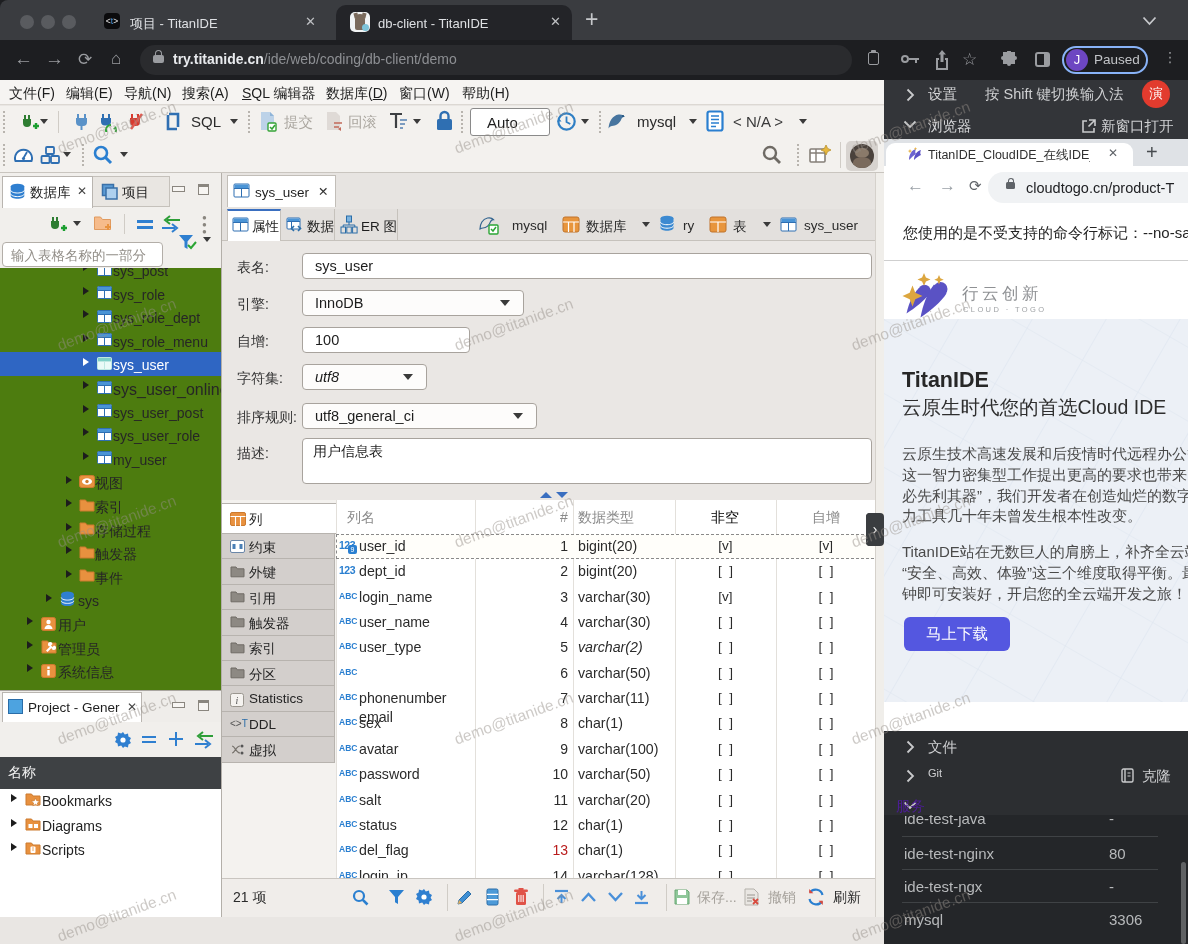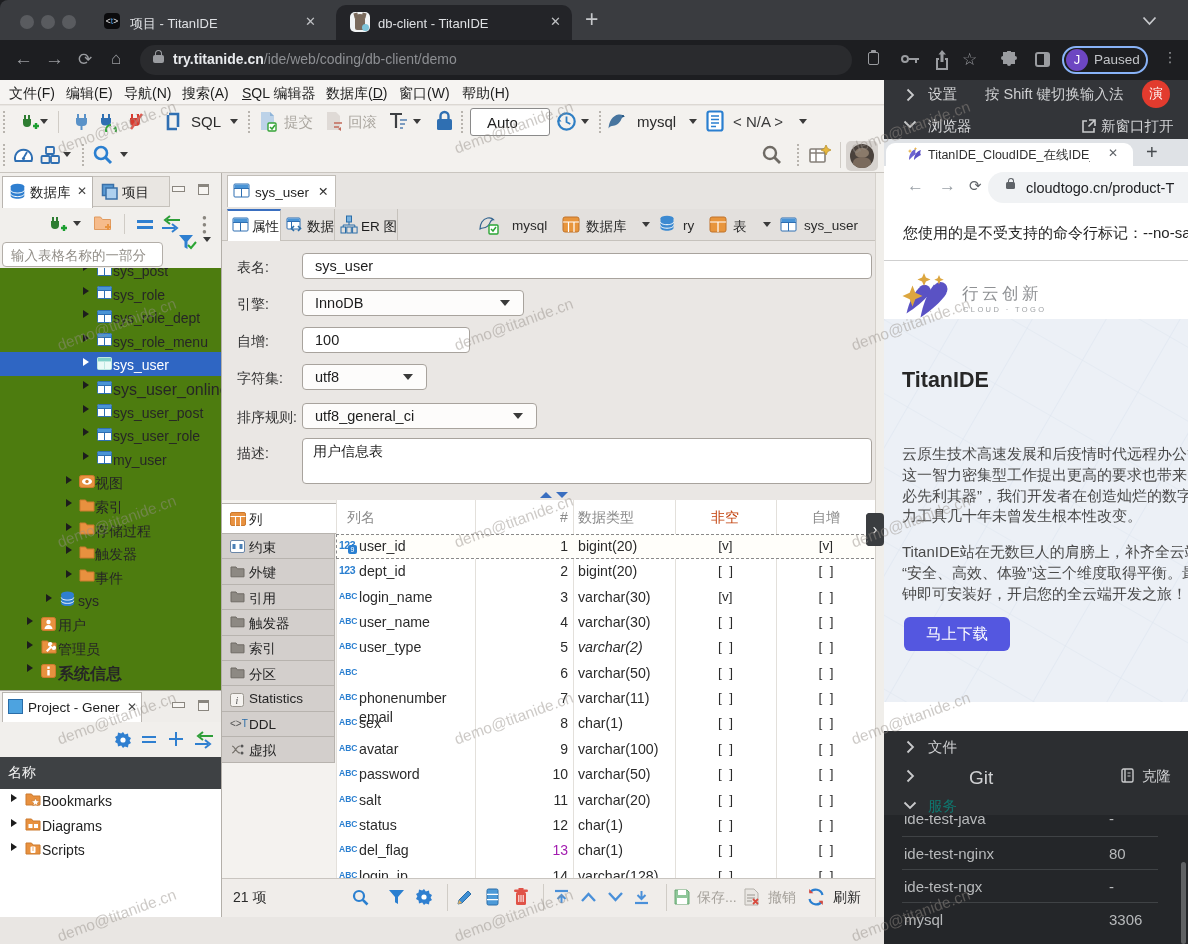--- a/index.html
+++ b/index.html
@@ -360,21 +360,21 @@
       <path d="M1 1h5.5l1.5 2H15v10H1z" fill="#e8913f" stroke="#cc7a2e"></path>
       <path d="M5 10.5l4-4a2.3 2.3 0 1 1 2.5-2.5L10 5.5l1.5 1.5 1.5-1.5a2.3 2.3 0 1 1-2.5 2.5l-4 4z" fill="#fff"></path>
     </svg>
     <div class="abs nw" style="left:58px;top:372.6px;font-size:14px;color:#262626;">管理员</div>
     <div class="abs" style="left:27px;top:396.40000000000003px;width:0;height:0;border-left:6px solid #1d1d1d;border-top:4.5px solid transparent;border-bottom:4.5px solid transparent;"></div>
     <svg class="ico" style="left:41px;top:395.70000000000005px;" width="15" height="14" viewBox="0 0 15 14">
       <rect x="0.5" y="0.5" width="14" height="13" rx="2" fill="#e8913f" stroke="#cc7a2e"></rect>
       <rect x="6.3" y="2.5" width="2.4" height="2.4" fill="#fff"></rect>
       <rect x="6.3" y="6" width="2.4" height="5.5" fill="#fff"></rect>
     </svg>
-    <div class="abs nw" style="left:58px;top:396.20000000000005px;font-size:16px;color:#262626;font-weight:bold;">系统信息</div>
+    <div class="abs nw" style="left:58px;top:396.20000000000005px;font-size:14px;color:#262626;">系统信息</div>
   </div>
 
 <div class="abs" style="left:0;top:690px;width:221px;height:1px;background:#a9a5a0;"></div>
 <div class="abs" style="left:0;top:691px;width:221px;height:31px;background:#efedea;"></div>
 <div class="abs" style="left:2px;top:692px;width:140px;height:30px;background:#fff;border:1px solid #b9b5b0;border-bottom:none;"></div>
 <div class="abs" style="left:8px;top:699px;width:15px;height:15px;background:#4da3e0;border:1px solid #2a6da8;"></div>
 <div class="abs nw" style="left:28px;top:700px;font-size:13.5px;color:#1e1e1e;">Project - Gener</div>
 <div class="abs" style="left:127px;top:700px;font-size:12px;color:#444;">✕</div>
 <div class="abs" style="left:172px;top:702px;width:13px;height:6px;border:1px solid #8a867f;background:#f7f5f2;"></div>
 <div class="abs" style="left:198px;top:700px;width:11px;height:11px;border:1px solid #8a867f;background:#f7f5f2;"></div>
@@ -482,21 +482,21 @@
 <div class="abs nw" style="left:315px;top:258px;font-size:14.5px;color:#1d1d1d;">sys_user</div>
 <div class="abs nw" style="left:237px;top:296px;font-size:14px;color:#333;">引擎:</div>
 <div class="abs" style="left:302px;top:290px;width:222px;height:26px;background:#fdfcfb;border:1px solid #a8a39d;border-radius:4px;"></div>
 <div class="abs nw" style="left:315px;top:295px;font-size:14.5px;color:#1d1d1d;">InnoDB</div>
 <div class="dd" style="left:500px;top:300px;border-top-width:6.5px;border-left-width:5px;border-right-width:5px;"></div>
 <div class="abs nw" style="left:237px;top:333px;font-size:14px;color:#333;">自增:</div>
 <div class="abs" style="left:302px;top:327px;width:168px;height:26px;background:#fff;border:1px solid #a8a39d;border-radius:4px;"></div>
 <div class="abs nw" style="left:315px;top:332px;font-size:14.5px;color:#1d1d1d;">100</div>
 <div class="abs nw" style="left:237px;top:370px;font-size:14px;color:#333;">字符集:</div>
 <div class="abs" style="left:302px;top:364px;width:125px;height:26px;background:#fdfcfb;border:1px solid #a8a39d;border-radius:4px;"></div>
-<div class="abs nw" style="left:315px;top:369px;font-size:14.5px;color:#1d1d1d;">utf8</div>
+<div class="abs nw" style="left:315px;top:369px;font-size:14.5px;color:#1d1d1d;font-style:italic;">utf8</div>
 <div class="dd" style="left:403px;top:374px;border-top-width:6.5px;border-left-width:5px;border-right-width:5px;"></div>
 <div class="abs nw" style="left:237px;top:409px;font-size:14px;color:#333;">排序规则:</div>
 <div class="abs" style="left:302px;top:403px;width:235px;height:26px;background:#fdfcfb;border:1px solid #a8a39d;border-radius:4px;"></div>
 <div class="abs nw" style="left:315px;top:408px;font-size:14.5px;color:#1d1d1d;">utf8_general_ci</div>
 <div class="dd" style="left:513px;top:413px;border-top-width:6.5px;border-left-width:5px;border-right-width:5px;"></div>
 <div class="abs nw" style="left:237px;top:445px;font-size:14px;color:#333;">描述:</div>
 <div class="abs" style="left:302px;top:438px;width:570px;height:46px;background:#fff;border:1px solid #a8a39d;border-radius:4px;"></div>
 <div class="abs nw" style="left:313px;top:443px;font-size:14px;color:#1d1d1d;">用户信息表</div>
 <div class="abs" style="left:540px;top:492px;width:0;height:0;border-bottom:6px solid #3a6fc0;border-left:6px solid transparent;border-right:6px solid transparent;"></div>
 <div class="abs" style="left:556px;top:492px;width:0;height:0;border-top:6px solid #3a6fc0;border-left:6px solid transparent;border-right:6px solid transparent;"></div>
@@ -560,21 +560,21 @@
     <div class="abs" style="left:114px;top:0;width:548px;height:378px;background:#fff;"></div>
     <div class="abs" style="left:114px;top:0;width:1px;height:378px;background:#e3e0db;"></div>
     <div class="abs" style="left:253px;top:0;width:1px;height:378px;background:#e3e0db;"></div>
     <div class="abs" style="left:351px;top:0;width:1px;height:378px;background:#e3e0db;"></div>
     <div class="abs" style="left:453px;top:0;width:1px;height:378px;background:#e3e0db;"></div>
     <div class="abs" style="left:554px;top:0;width:1px;height:378px;background:#e3e0db;"></div>
     <div class="abs" style="left:654px;top:0;width:1px;height:378px;background:#e3e0db;"></div>
     <div class="abs nw" style="left:125px;top:9px;font-size:14px;color:#8a8a8a;">列名</div>
     <div class="abs nw" style="left:338px;top:9px;font-size:14px;color:#8a8a8a;">#</div>
     <div class="abs nw" style="left:356px;top:9px;font-size:14px;color:#8a8a8a;">数据类型</div>
-    <div class="abs nw" style="left:489px;top:9px;font-size:14px;color:#c2410c;">非空</div>
+    <div class="abs nw" style="left:489px;top:9px;font-size:14px;color:#000000;">非空</div>
     <div class="abs nw" style="left:590px;top:9px;font-size:14px;color:#8a8a8a;">自增</div>
     <div class="abs" style="left:114px;top:34px;width:548px;height:25px;border:1px dashed #8a8a8a;background:#fffefa;"></div>
     <div class="abs nw" style="left:117px;top:39px;font-size:10.5px;font-weight:700;color:#2a7fd0;letter-spacing:-0.5px;">123</div>
     <div class="abs" style="left:126px;top:45px;width:9px;height:9px;background:#2a7fd0;border-radius:2px;color:#fff;font-size:7px;text-align:center;line-height:9px;">9</div>
     <div class="abs nw" style="left:137px;top:38px;font-size:14.2px;color:#2b2b2b;">user_id</div>
     <div class="abs nw" style="left:330px;top:38px;width:16px;text-align:right;font-size:14px;color:#2b2b2b;">1</div>
     <div class="abs nw" style="left:356px;top:38px;font-size:14.2px;color:#2b2b2b;">bigint(20)</div>
     <div class="abs nw" style="left:453px;top:38px;width:101px;text-align:center;font-size:13.5px;color:#2b2b2b;">[v]</div>
     <div class="abs nw" style="left:554px;top:38px;width:100px;text-align:center;font-size:13.5px;color:#2b2b2b;">[v]</div>
     <div class="abs nw" style="left:117px;top:64.35px;font-size:10.5px;font-weight:700;color:#2a7fd0;letter-spacing:-0.5px;">123</div>
@@ -638,21 +638,21 @@
     <div class="abs nw" style="left:453px;top:291.5px;width:101px;text-align:center;font-size:13.5px;color:#2b2b2b;">[&nbsp;&nbsp;]</div>
     <div class="abs nw" style="left:554px;top:291.5px;width:100px;text-align:center;font-size:13.5px;color:#2b2b2b;">[&nbsp;&nbsp;]</div>
     <div class="abs nw" style="left:117px;top:318.85px;font-size:8.5px;font-weight:700;color:#2a7fd0;">ABC</div>
     <div class="abs nw" style="left:137px;top:316.85px;font-size:14.2px;color:#2b2b2b;">status</div>
     <div class="abs nw" style="left:330px;top:316.85px;width:16px;text-align:right;font-size:14px;color:#2b2b2b;">12</div>
     <div class="abs nw" style="left:356px;top:316.85px;font-size:14.2px;color:#2b2b2b;">char(1)</div>
     <div class="abs nw" style="left:453px;top:316.85px;width:101px;text-align:center;font-size:13.5px;color:#2b2b2b;">[&nbsp;&nbsp;]</div>
     <div class="abs nw" style="left:554px;top:316.85px;width:100px;text-align:center;font-size:13.5px;color:#2b2b2b;">[&nbsp;&nbsp;]</div>
     <div class="abs nw" style="left:117px;top:344.20000000000005px;font-size:8.5px;font-weight:700;color:#2a7fd0;">ABC</div>
     <div class="abs nw" style="left:137px;top:342.20000000000005px;font-size:14.2px;color:#2b2b2b;">del_flag</div>
-    <div class="abs nw" style="left:330px;top:342.20000000000005px;width:16px;text-align:right;font-size:14px;color:#a21caf;">13</div>
+    <div class="abs nw" style="left:330px;top:342.20000000000005px;width:16px;text-align:right;font-size:14px;color:#b91c1c;">13</div>
     <div class="abs nw" style="left:356px;top:342.20000000000005px;font-size:14.2px;color:#2b2b2b;">char(1)</div>
     <div class="abs nw" style="left:453px;top:342.20000000000005px;width:101px;text-align:center;font-size:13.5px;color:#2b2b2b;">[&nbsp;&nbsp;]</div>
     <div class="abs nw" style="left:554px;top:342.20000000000005px;width:100px;text-align:center;font-size:13.5px;color:#2b2b2b;">[&nbsp;&nbsp;]</div>
     <div class="abs nw" style="left:117px;top:369.55px;font-size:8.5px;font-weight:700;color:#2a7fd0;">ABC</div>
     <div class="abs nw" style="left:137px;top:367.55px;font-size:14.2px;color:#2b2b2b;">login_ip</div>
     <div class="abs nw" style="left:330px;top:367.55px;width:16px;text-align:right;font-size:14px;color:#2b2b2b;">14</div>
     <div class="abs nw" style="left:356px;top:367.55px;font-size:14.2px;color:#2b2b2b;">varchar(128)</div>
     <div class="abs nw" style="left:453px;top:367.55px;width:101px;text-align:center;font-size:13.5px;color:#2b2b2b;">[&nbsp;&nbsp;]</div>
     <div class="abs nw" style="left:554px;top:367.55px;width:100px;text-align:center;font-size:13.5px;color:#2b2b2b;">[&nbsp;&nbsp;]</div>
   </div>
@@ -777,45 +777,46 @@
     <path d="M17 22C10.5 28.5 6.5 38 4.5 47.5 C13 42 21.5 35 27 28.5z" fill="#5a52c4"></path>
     <circle cx="38.5" cy="23" r="7" fill="#5a52c4"></circle>
     <path d="M32 18.5C25 27.5 20.5 40 18.5 51.5 C29 44.5 39 36 44.5 27.5z" fill="#5a52c4"></path>
     <path d="M10.5 19.5l2.8 7.2 7.2 3.3-7.2 3.3-2.8 7.2-2.8-7.2L.5 30l7.2-3.3z" fill="#dca63f"></path>
     <path d="M22 7l1.9 4.6L28.5 13.5 23.9 15.4 22 20l-1.9-4.6-4.6-1.9 4.6-1.9z" fill="#dca63f"></path>
     <path d="M37 9l1.4 3.3 3.3 1.4-3.3 1.4L37 18.4l-1.4-3.3-3.3-1.4 3.3-1.4z" fill="#dca63f"></path>
   </svg>
   <div class="abs nw" style="left:78px;top:22px;font-size:16.5px;color:#8f9194;letter-spacing:3.5px;">行云创新</div>
   <div class="abs nw" style="left:79px;top:43.5px;font-size:7.5px;color:#9fa2a5;letter-spacing:2.4px;">CLOUD · TOGO</div>
   <div class="abs nw" style="left:18px;top:107px;font-size:21.5px;font-weight:700;color:#272727;">TitanIDE</div>
+  <div class="abs nw" style="left:18px;top:132.5px;font-size:19.5px;color:#2e2e2e;">云原生时代您的首选Cloud IDE</div>
   <div class="abs" style="left:18px;top:183px;width:300px;font-size:15px;color:#4a4a4a;line-height:20.8px;white-space:nowrap;">云原生技术高速发展和后疫情时代远程办公等多<br>这一智力密集型工作提出更高的要求也带来了新<br>必先利其器”，我们开发者在创造灿烂的数字化<br>力工具几十年未曾发生根本性改变。</div>
   <div class="abs" style="left:18px;top:281px;width:300px;font-size:15px;color:#4a4a4a;line-height:20.8px;white-space:nowrap;">TitanIDE站在无数巨人的肩膀上，补齐全云端开<br>“安全、高效、体验”这三个维度取得平衡。最快<br>钟即可安装好，开启您的全云端开发之旅！</div>
   <div class="abs" style="left:20px;top:356px;width:106px;height:34px;background:#5457e0;border-radius:6px;color:#fff;font-size:15.5px;text-align:center;line-height:34px;">马上下载</div>
   <div class="abs" style="left:0;top:441px;width:304px;height:25px;background:#fff;"></div>
 </div>
 
 <div class="abs" style="left:884px;top:731px;width:304px;height:213px;background:#2c2e31;"></div>
 <svg class="ico" style="left:906px;top:740px;" width="9" height="14" viewBox="0 0 9 14">
     <path d="M1.5 1.5L7 7l-5.5 5.5" stroke="#c9cacc" stroke-width="1.8" fill="none"></path>
   </svg>
 <div class="abs nw" style="left:928px;top:738px;font-size:14.5px;color:#cfd0d2;">文件</div>
 <svg class="ico" style="left:906px;top:769px;" width="9" height="14" viewBox="0 0 9 14">
     <path d="M1.5 1.5L7 7l-5.5 5.5" stroke="#c9cacc" stroke-width="1.8" fill="none"></path>
   </svg>
-<div class="abs nw" style="left:928px;top:767px;font-size:19px;color:#cfd0d2;margin-left:41px;">Git</div>
+<div class="abs nw" style="left:928px;top:767px;font-size:11px;color:#cfd0d2;">Git</div>
 <svg class="ico" style="left:1120px;top:768px;" width="16" height="16" viewBox="0 0 16 16">
     <rect x="2" y="1" width="11" height="13" rx="1.5" fill="none" stroke="#c9cacc" stroke-width="1.4"></rect>
     <path d="M5 1v13" stroke="#c9cacc" stroke-width="1.4"></path>
     <path d="M7.5 5h3M7.5 8h3" stroke="#c9cacc" stroke-width="1.2"></path>
   </svg>
 <div class="abs nw" style="left:1142px;top:767px;font-size:14.5px;color:#cfd0d2;">克隆</div>
 <svg class="ico" style="left:903px;top:801px;" width="14" height="9" viewBox="0 0 14 9">
     <path d="M1.5 1.5L7 7l5.5-5.5" stroke="#c9cacc" stroke-width="1.8" fill="none"></path>
   </svg>
-<div class="abs nw" style="left:928px;top:797px;font-size:14.5px;color:#0f766e;">服务</div>
+<div class="abs nw" style="left:896px;top:797px;font-size:14.5px;color:#4c1d95;">服务</div>
 <div class="abs" style="left:884px;top:815px;width:304px;height:129px;background:#242629;overflow:hidden;">
   <div class="abs nw" style="left:20px;top:-5px;font-size:15px;color:#b7b9bb;">ide-test-java</div>
   <div class="abs nw" style="left:225px;top:-5px;font-size:15px;color:#b7b9bb;">-</div>
   <div class="abs" style="left:18px;top:21px;width:256px;height:1px;background:#3f4245;"></div>
   <div class="abs nw" style="left:20px;top:30px;font-size:15px;color:#b7b9bb;">ide-test-nginx</div>
   <div class="abs nw" style="left:225px;top:30px;font-size:15px;color:#b7b9bb;">80</div>
   <div class="abs" style="left:18px;top:54px;width:256px;height:1px;background:#3f4245;"></div>
   <div class="abs nw" style="left:20px;top:63px;font-size:15px;color:#b7b9bb;">ide-test-ngx</div>
   <div class="abs nw" style="left:225px;top:63px;font-size:15px;color:#b7b9bb;">-</div>
   <div class="abs" style="left:18px;top:87px;width:256px;height:1px;background:#3f4245;"></div>

